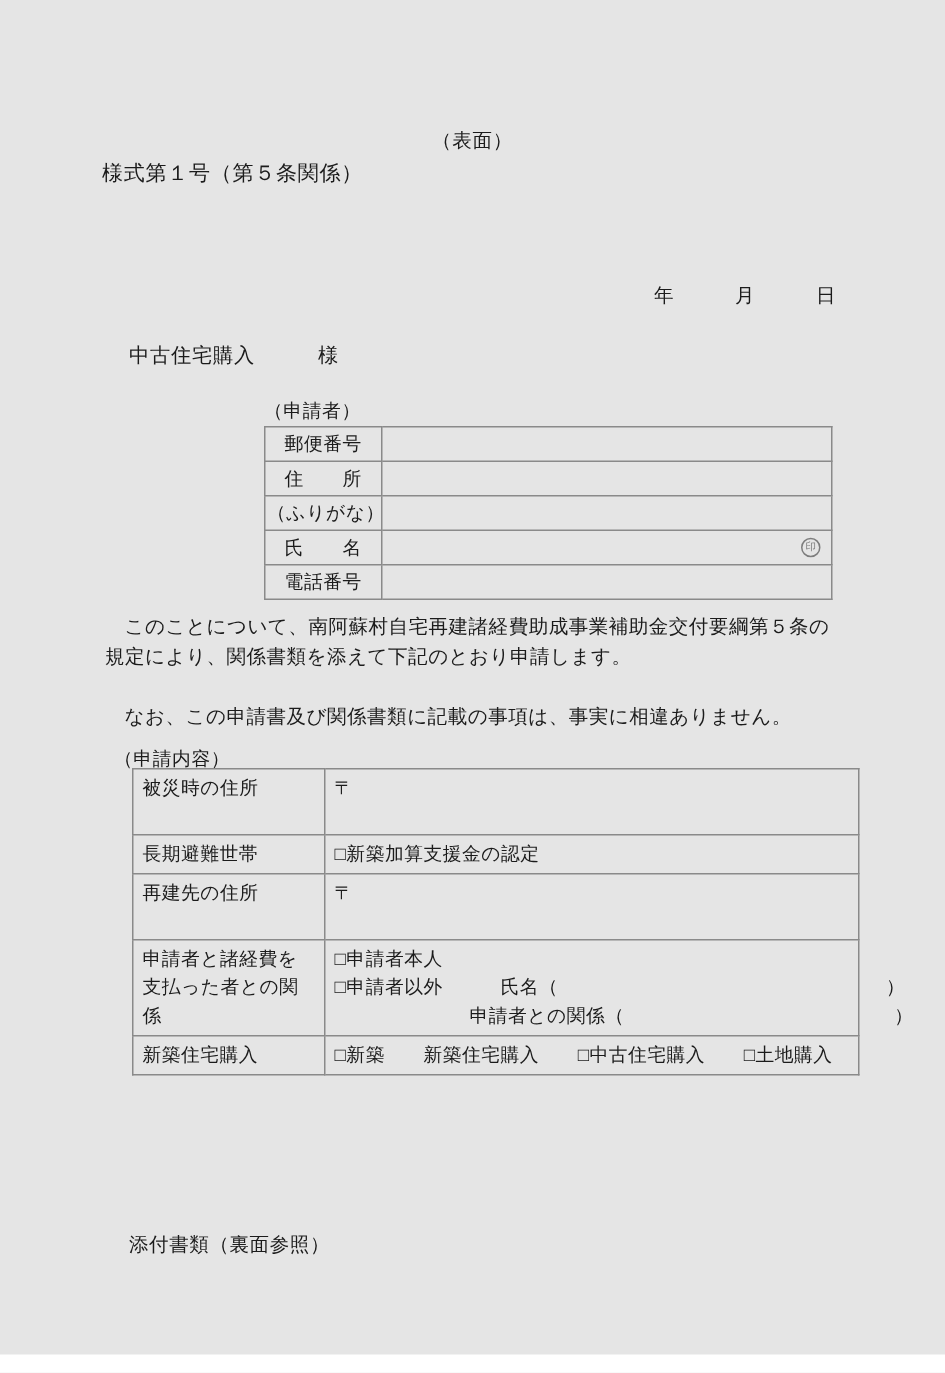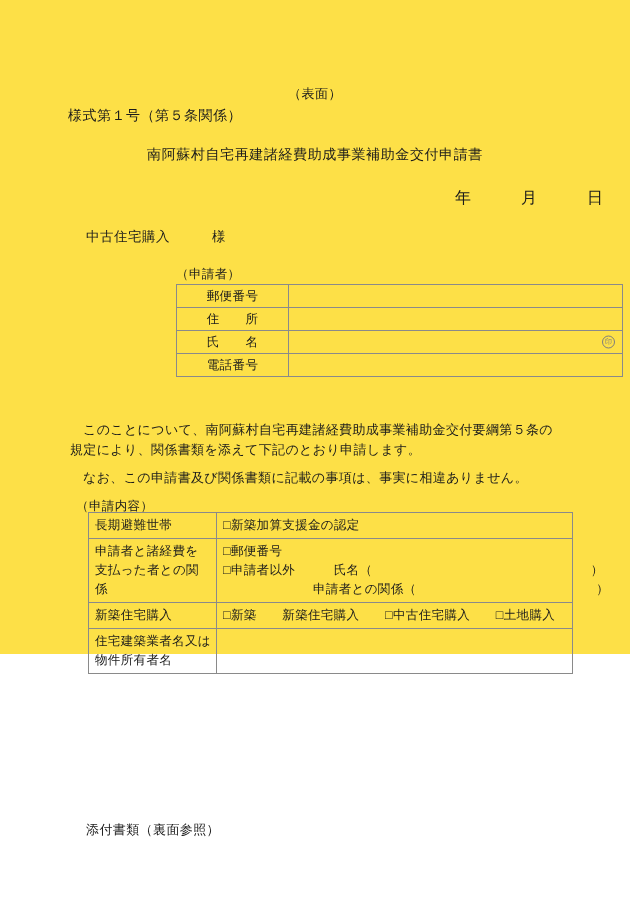--- a/index.html
+++ b/index.html
@@ -12,57 +12,57 @@
     height: 915px;
     position: relative;
     font-family: "Liberation Serif", "DejaVu Serif", serif;
     color: #1b1b1b;
     -webkit-font-smoothing: antialiased;
   }
   .page {
     position: absolute;
     left: 0; top: 0;
     width: 630px;
-    height: 654px;
-    background: #fde047;
+    height: 903px;
+    background: #e5e5e5;
   }
 
   
   .abs { position: absolute; white-space: pre; }
 
   .side-label   { left: 0; top: 85px; width: 630px; text-align: center; font-size: 13px; letter-spacing: .5px; }
   .form-no      { left: 68px; top: 107px; font-size: 14px; letter-spacing: .5px; }
   .doc-title    { left: 0; top: 146px; width: 630px; text-align: center; font-size: 14px; letter-spacing: .6px; }
-  .date-line    { left: 455px; top: 188px; font-size: 16px; letter-spacing: .5px; }
+  .date-line    { left: 436px; top: 188px; font-size: 13px; letter-spacing: .5px; }
   .addressee    { left: 86px; top: 228px; font-size: 13.5px; letter-spacing: .5px; }
 
   .applicant-cap { left: 176px; top: 266px; font-size: 12.5px; letter-spacing: .4px; }
 
   .body-p { position: absolute; font-size: 13px; line-height: 20px; letter-spacing: .35px; }
-  .body-1 { left: 70px; top: 420px; width: 492px; text-indent: 13px; }
+  .body-1 { left: 70px; top: 408px; width: 492px; text-indent: 13px; }
   .body-2 { left: 70px; top: 468px; width: 492px; text-indent: 13px; }
 
   .content-cap { left: 76px; top: 498px; font-size: 12.5px; letter-spacing: .4px; }
 
   .attach-note { left: 86px; top: 821px; font-size: 13px; letter-spacing: .4px; }
 
   
   .applicant-table {
     position: absolute;
     left: 176px;
     top: 284px;
     width: 372px;
     border-collapse: collapse;
     table-layout: fixed;
     font-size: 12.5px;
   }
   .applicant-table td {
     border: 1px solid #8a8a8a;
     height: 22px;
-    padding: 0 18px;
+    padding: 0 1px;
     vertical-align: middle;
   }
   .applicant-table td.lbl {
     width: 75px;
     text-align: center;
     letter-spacing: .4px;
     white-space: pre;
   }
   .applicant-table td.val { width: 297px; position: relative; }
   
@@ -108,34 +108,37 @@
   .r-two    { height: 42px; }
   .r-three  { height: 62px; }
 </style>
 </head>
 <body>
 
 <div class="page">
 
   <div class="abs side-label">（表面）</div>
   <div class="abs form-no">様式第１号（第５条関係）</div>
-  <div class="abs doc-title">南阿蘇村自宅再建諸経費助成事業補助金交付申請書</div>
   <div class="abs date-line">年　　　月　　　日</div>
   <div class="abs addressee">中古住宅購入　　　様</div>
 
   <div class="abs applicant-cap">（申請者）</div>
 
   <table class="applicant-table">
     <tbody>
       <tr>
         <td class="lbl">郵便番号</td>
         <td class="val"></td>
       </tr>
       <tr>
         <td class="lbl">住　　所</td>
+        <td class="val"></td>
+      </tr>
+      <tr>
+        <td class="lbl">（ふりがな）</td>
         <td class="val"></td>
       </tr>
       <tr class="dashed-top">
         <td class="lbl">氏　　名</td>
         <td class="val">
           <span class="seal-mark">印</span>
         </td>
       </tr>
       <tr>
         <td class="lbl">電話番号</td>
@@ -144,49 +147,57 @@
     </tbody>
   </table>
 
   <div class="body-p body-1">このことについて、南阿蘇村自宅再建諸経費助成事業補助金交付要綱第５条の規定により、関係書類を添えて下記のとおり申請します。</div>
   <div class="body-p body-2">なお、この申請書及び関係書類に記載の事項は、事実に相違ありません。</div>
 
   <div class="abs content-cap">（申請内容）</div>
 
   <table class="content-table">
     <tbody>
+      <tr class="r-tall">
+        <td class="k">被災時の住所</td>
+        <td class="v">
+          <span class="line postal">〒</span>
+        </td>
+      </tr>
 
 
 
       <tr class="r-one">
         <td class="k">長期避難世帯</td>
         <td class="v">
           <span class="line">□新築加算支援金の認定</span>
         </td>
       </tr>
 
+      <tr class="r-tall">
+        <td class="k">再建先の住所</td>
+        <td class="v">
+          <span class="line postal">〒</span>
+        </td>
+      </tr>
 
       <tr class="r-three">
         <td class="k">申請者と諸経費を支払った者との関係</td>
         <td class="v">
-          <span class="line">□郵便番号</span>
+          <span class="line">□申請者本人</span>
           <span class="line">□申請者以外　　　氏名（　　　　　　　　　　　　　　　　　）</span>
           <span class="line">　　　　　　　申請者との関係（　　　　　　　　　　　　　　）</span>
         </td>
       </tr>
 
       <tr class="r-one">
         <td class="k">新築住宅購入</td>
         <td class="v">
           <span class="line">□新築　　新築住宅購入　　□中古住宅購入　　□土地購入</span>
         </td>
       </tr>
 
-      <tr class="r-two">
-        <td class="k">住宅建築業者名又は物件所有者名</td>
-        <td class="v"></td>
-      </tr>
     </tbody>
   </table>
 
   <div class="abs attach-note">添付書類（裏面参照）</div>
 
 </div>
 
 </body></html>

